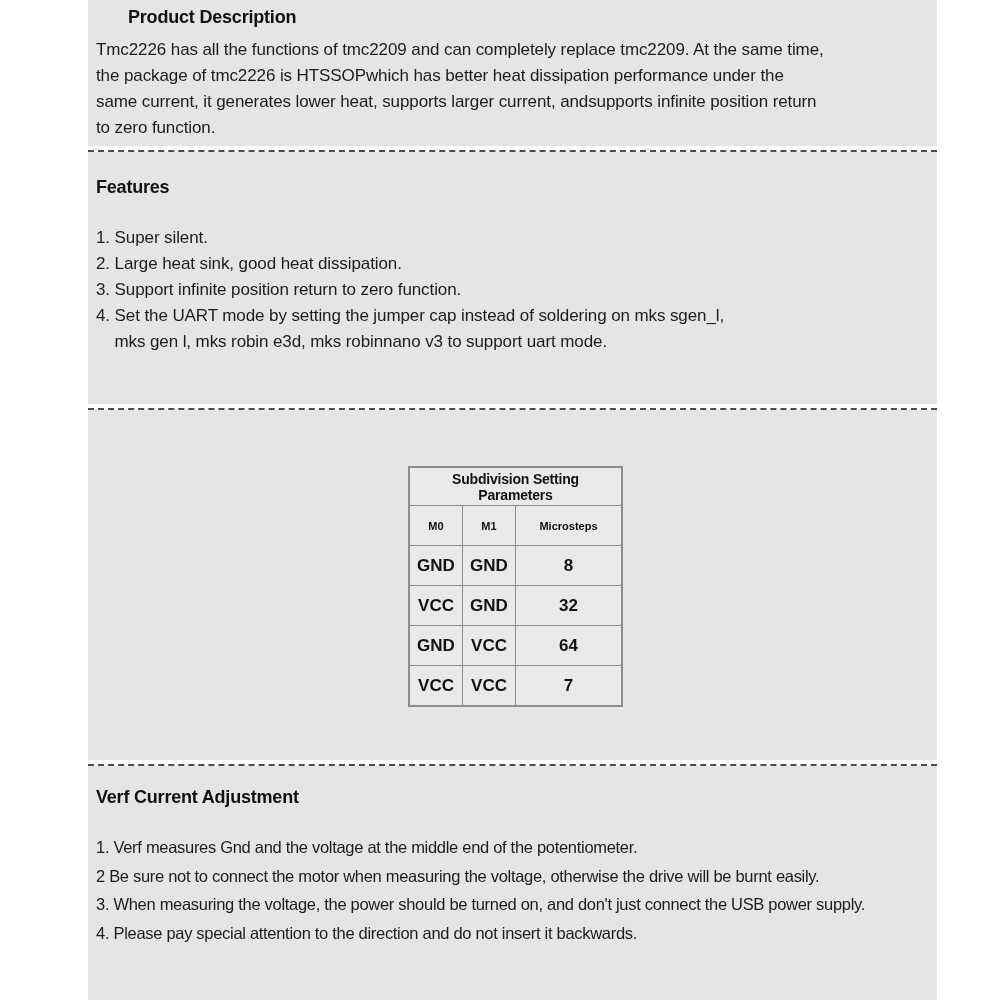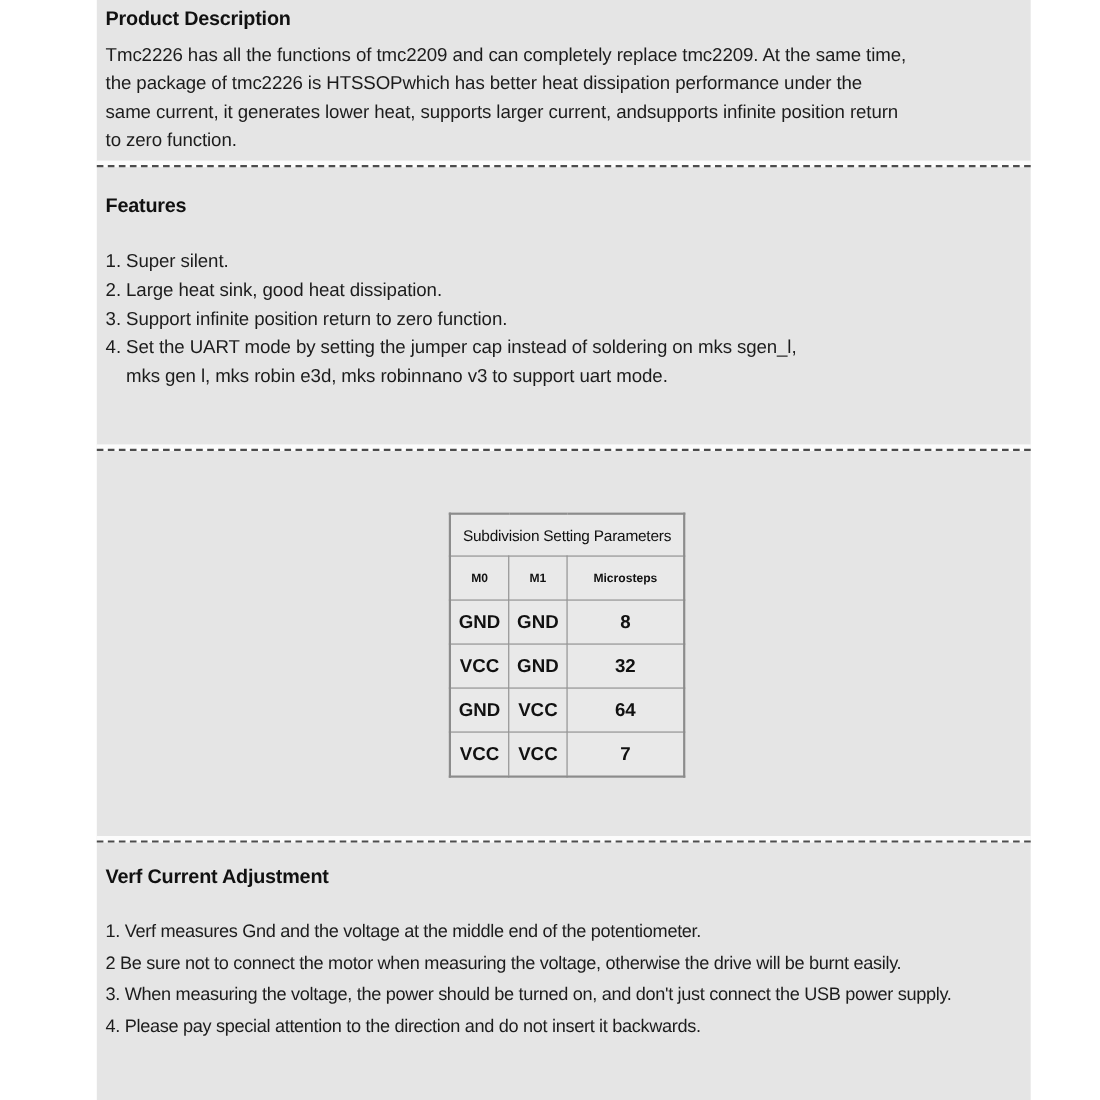--- a/index.html
+++ b/index.html
@@ -23,21 +23,21 @@
   .panel{
     position:absolute;left:88px;top:0;width:849px;height:1000px;
     background:var(--panel-bg);
   }
   section{padding-left:8px;padding-right:12px;}
   h2{
     margin:0;font-size:18px;line-height:22px;font-weight:bold;
     color:var(--heading);letter-spacing:-0.2px;
   }
   .sec-product{padding-top:6px;padding-bottom:5px;}
-  .sec-product h2{margin-bottom:9px;}
+  .sec-product h2{margin-bottom:9px;margin-left:32px;}
   .body-text{
     margin:0;font-size:17px;line-height:26px;white-space:pre-wrap;
     letter-spacing:-0.1px;
   }
   .divider{
     height:4px;background:var(--divider-gap);
     border-bottom:2px dashed var(--divider);
   }
   .sec-features{padding-top:24px;padding-bottom:49px;}
   .sec-features h2{margin-bottom:27px;}
@@ -52,21 +52,21 @@
     border-collapse:collapse;margin:29px 0 0 312px;
     background:var(--cell-bg);
     border:2px solid var(--table-border);
   }
   table.params th,table.params td{
     border:1.5px solid var(--table-border);
     text-align:center;vertical-align:middle;
     color:var(--heading);
   }
   .t-title{
-    height:37px;font-size:14px;font-weight:normal;letter-spacing:-0.2px;
+    height:37px;font-size:14px;font-weight:bold;letter-spacing:-0.2px;
     padding:0 6px;
   }
   .t-head th{height:37px;font-size:11px;font-weight:bold;}
   .t-row td{height:37px;font-size:17px;font-weight:bold;}
   .col-m{width:50px;min-width:50px;}
   .col-ms{width:103px;min-width:103px;}
   .sec-drive{padding-top:20px;}
   .sec-drive h2{margin-bottom:25px;}
   .sec-drive ul.plain li{
     line-height:28.5px;letter-spacing:-0.3px;font-size:16.5px;

